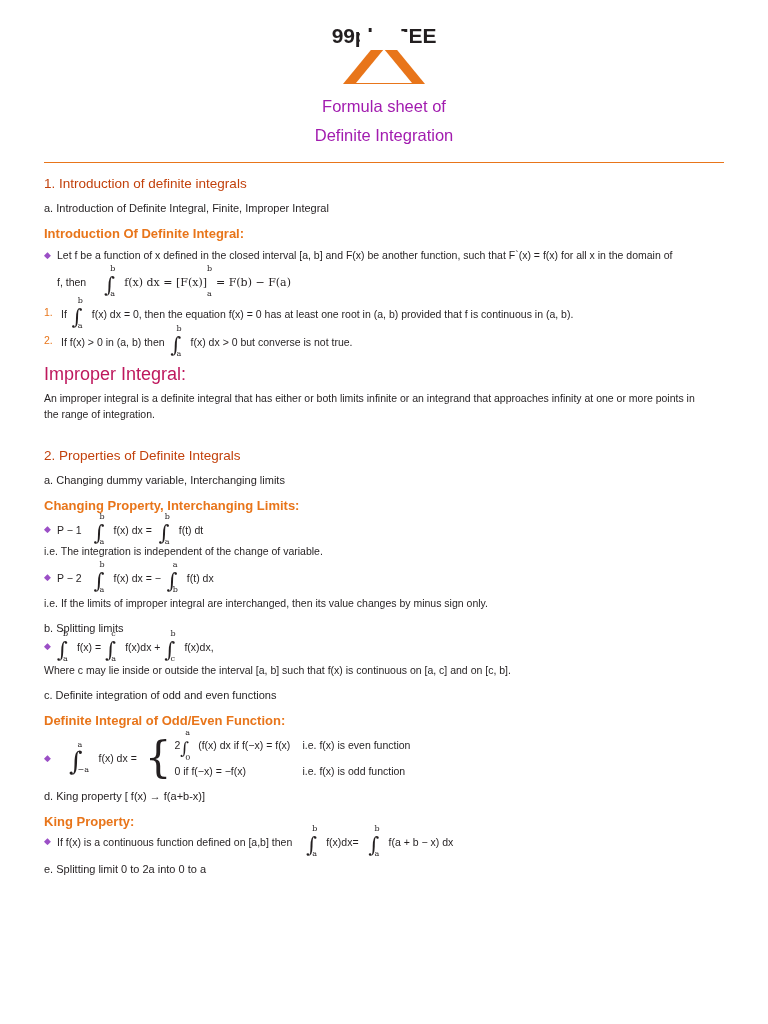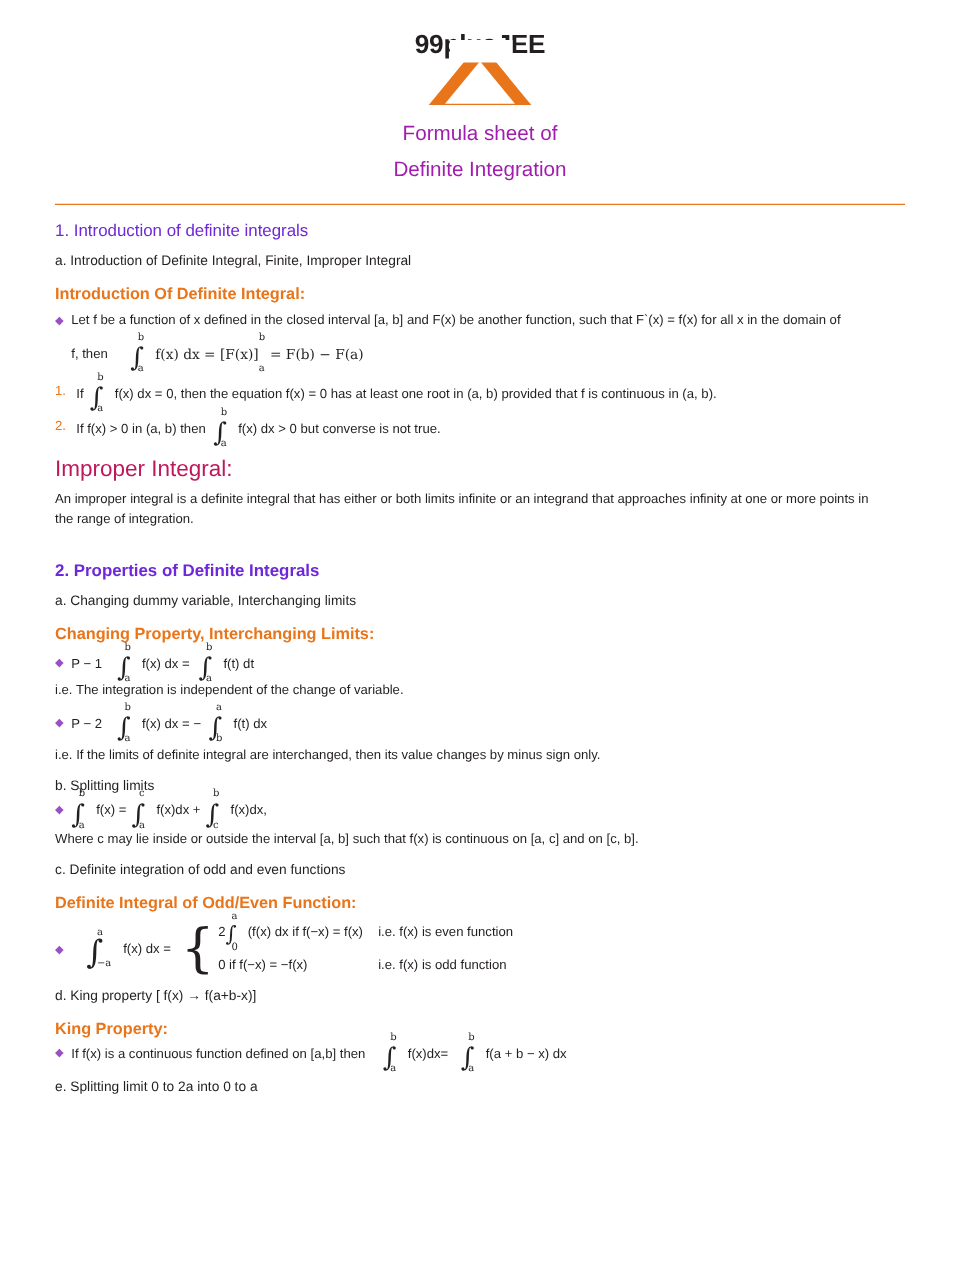--- a/index.html
+++ b/index.html
@@ -85,21 +85,21 @@
   }
   .rule {
     border: 0;
     border-top: 1px solid #e8751a;
     margin: 12px 0 0 0;
   }
 
   
   .sec-title {
     font-size: 13.5px;
-    color: #6d28d9;
+    color: #c2410c;
     margin: 13px 0 0 0;
     font-weight: normal;
   }
   .sub-label {
     font-size: 11px;
     color: #231f20;
     margin: 11px 0 0 0;
   }
   .orange-head {
     font-size: 13px;
@@ -263,21 +263,21 @@
         <span class="up">b</span>
         <span class="lo">a</span>
       </span>
       <span>f(x) dx  &gt; 0 but converse is not true.</span>
     </div>
   </div>
 
   <div class="blue-head">Improper Integral:</div>
   <p class="body" style="max-width:660px;">An improper integral is a definite integral that has either or both limits infinite or an integrand that approaches infinity at one or more points in the range of integration.</p>
 
-  <div class="sec-title" style="margin-top:26px;font-weight:bold;">2. Properties of Definite Integrals</div>
+  <div class="sec-title" style="margin-top:26px;">2. Properties of Definite Integrals</div>
   <div class="sub-label">a. Changing dummy variable, Interchanging limits</div>
   <div class="orange-head">Changing Property, Interchanging Limits:</div>
 
   <div class="bullet-row" style="margin-top:8px;">
     <div class="bullet">◆</div>
     <div class="bullet-body inline-line" style="margin-top:0;">
       <span>P − 1</span>
       <span style="display:inline-block;width:12px;"></span>
       <span class="intg">∫</span>
       <span class="lim">
@@ -309,21 +309,21 @@
       <span>f(x) dx  = −</span>
       <span style="display:inline-block;width:6px;"></span>
       <span class="intg">∫</span>
       <span class="lim">
         <span class="up">a</span>
         <span class="lo">b</span>
       </span>
       <span>f(t) dx</span>
     </div>
   </div>
-  <p class="body" style="margin-top:8px;">i.e. If the limits of definite integral are interchanged, then its value changes by minus sign only.</p>
+  <p class="body" style="margin-top:8px;">i.e. If the limits of improper integral are interchanged, then its value changes by minus sign only.</p>
 
   <div class="sub-label">b. Splitting limits</div>
 
   <div class="bullet-row" style="margin-top:4px;">
     <div class="bullet">◆</div>
     <div class="bullet-body inline-line" style="margin-top:0;">
       <span class="intg">∫</span>
       <span class="lim">
         <span class="up">b</span>
         <span class="lo">a</span>

